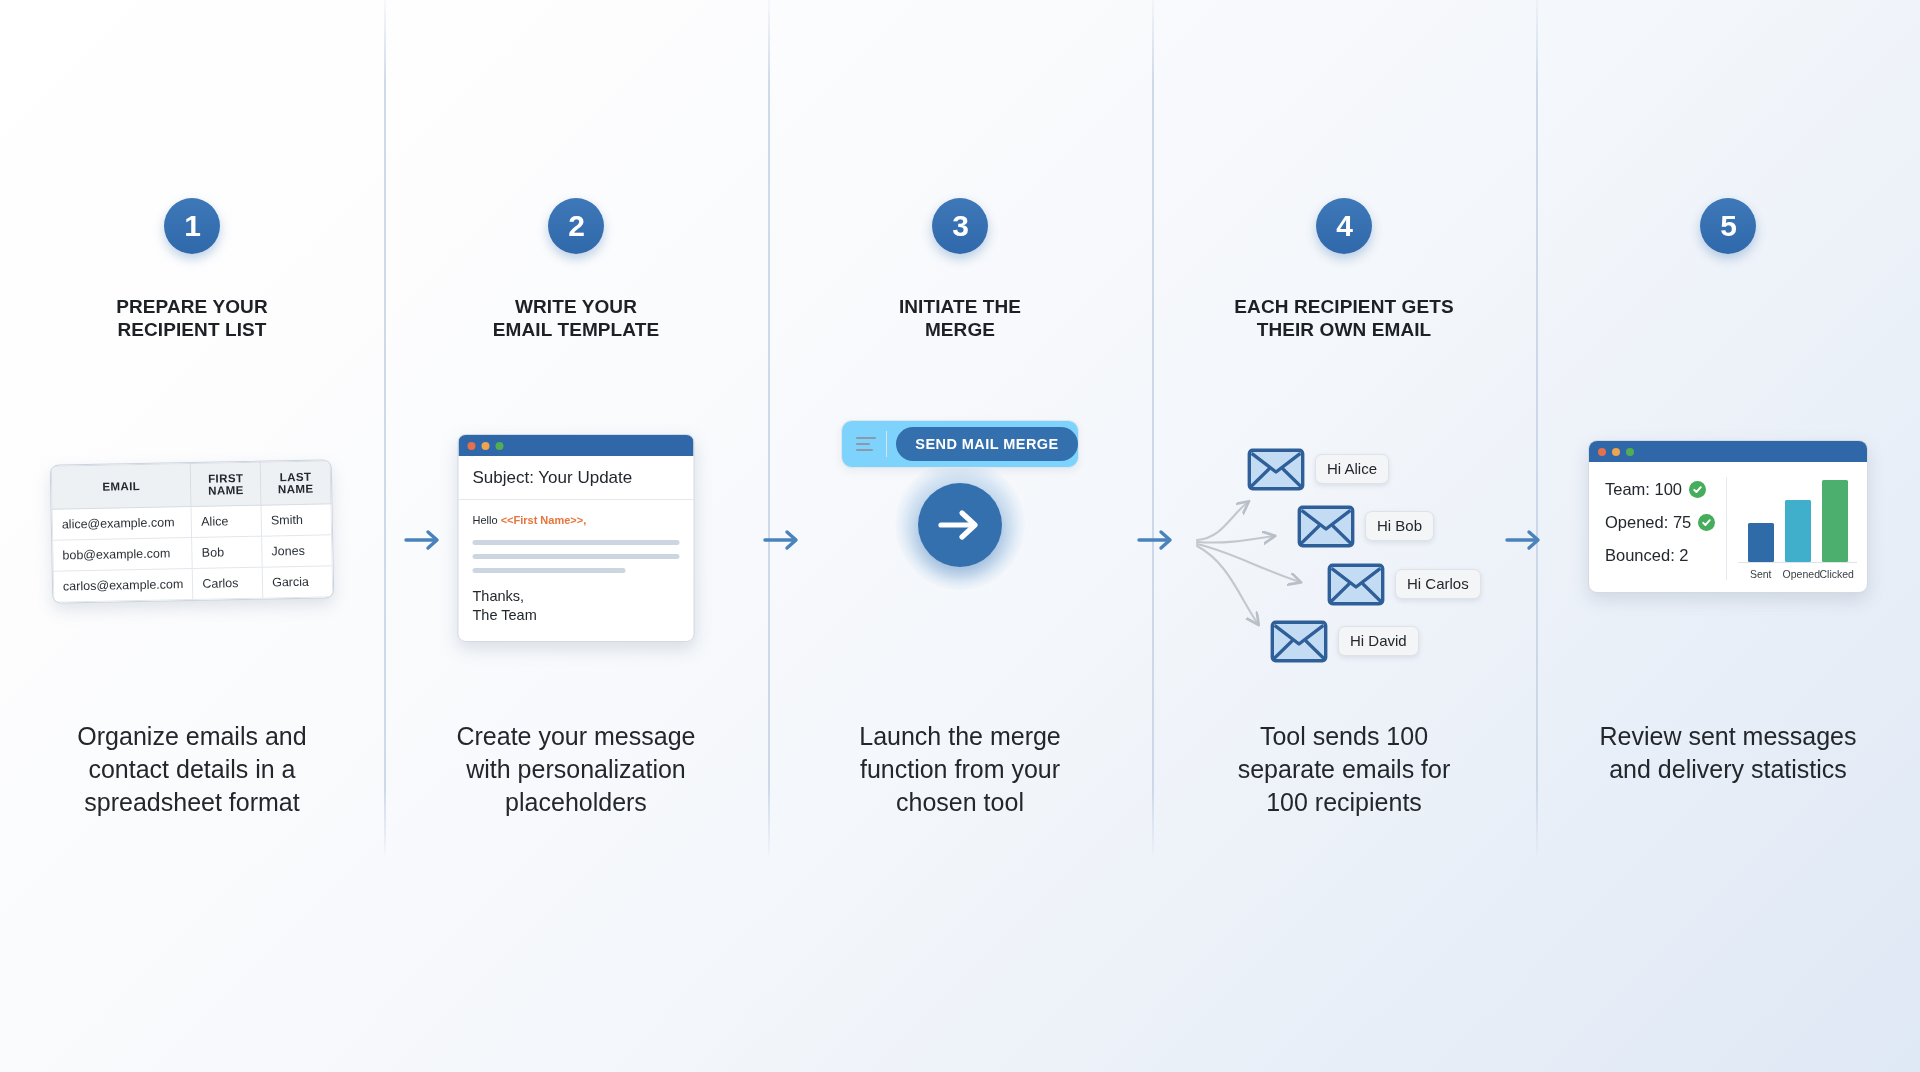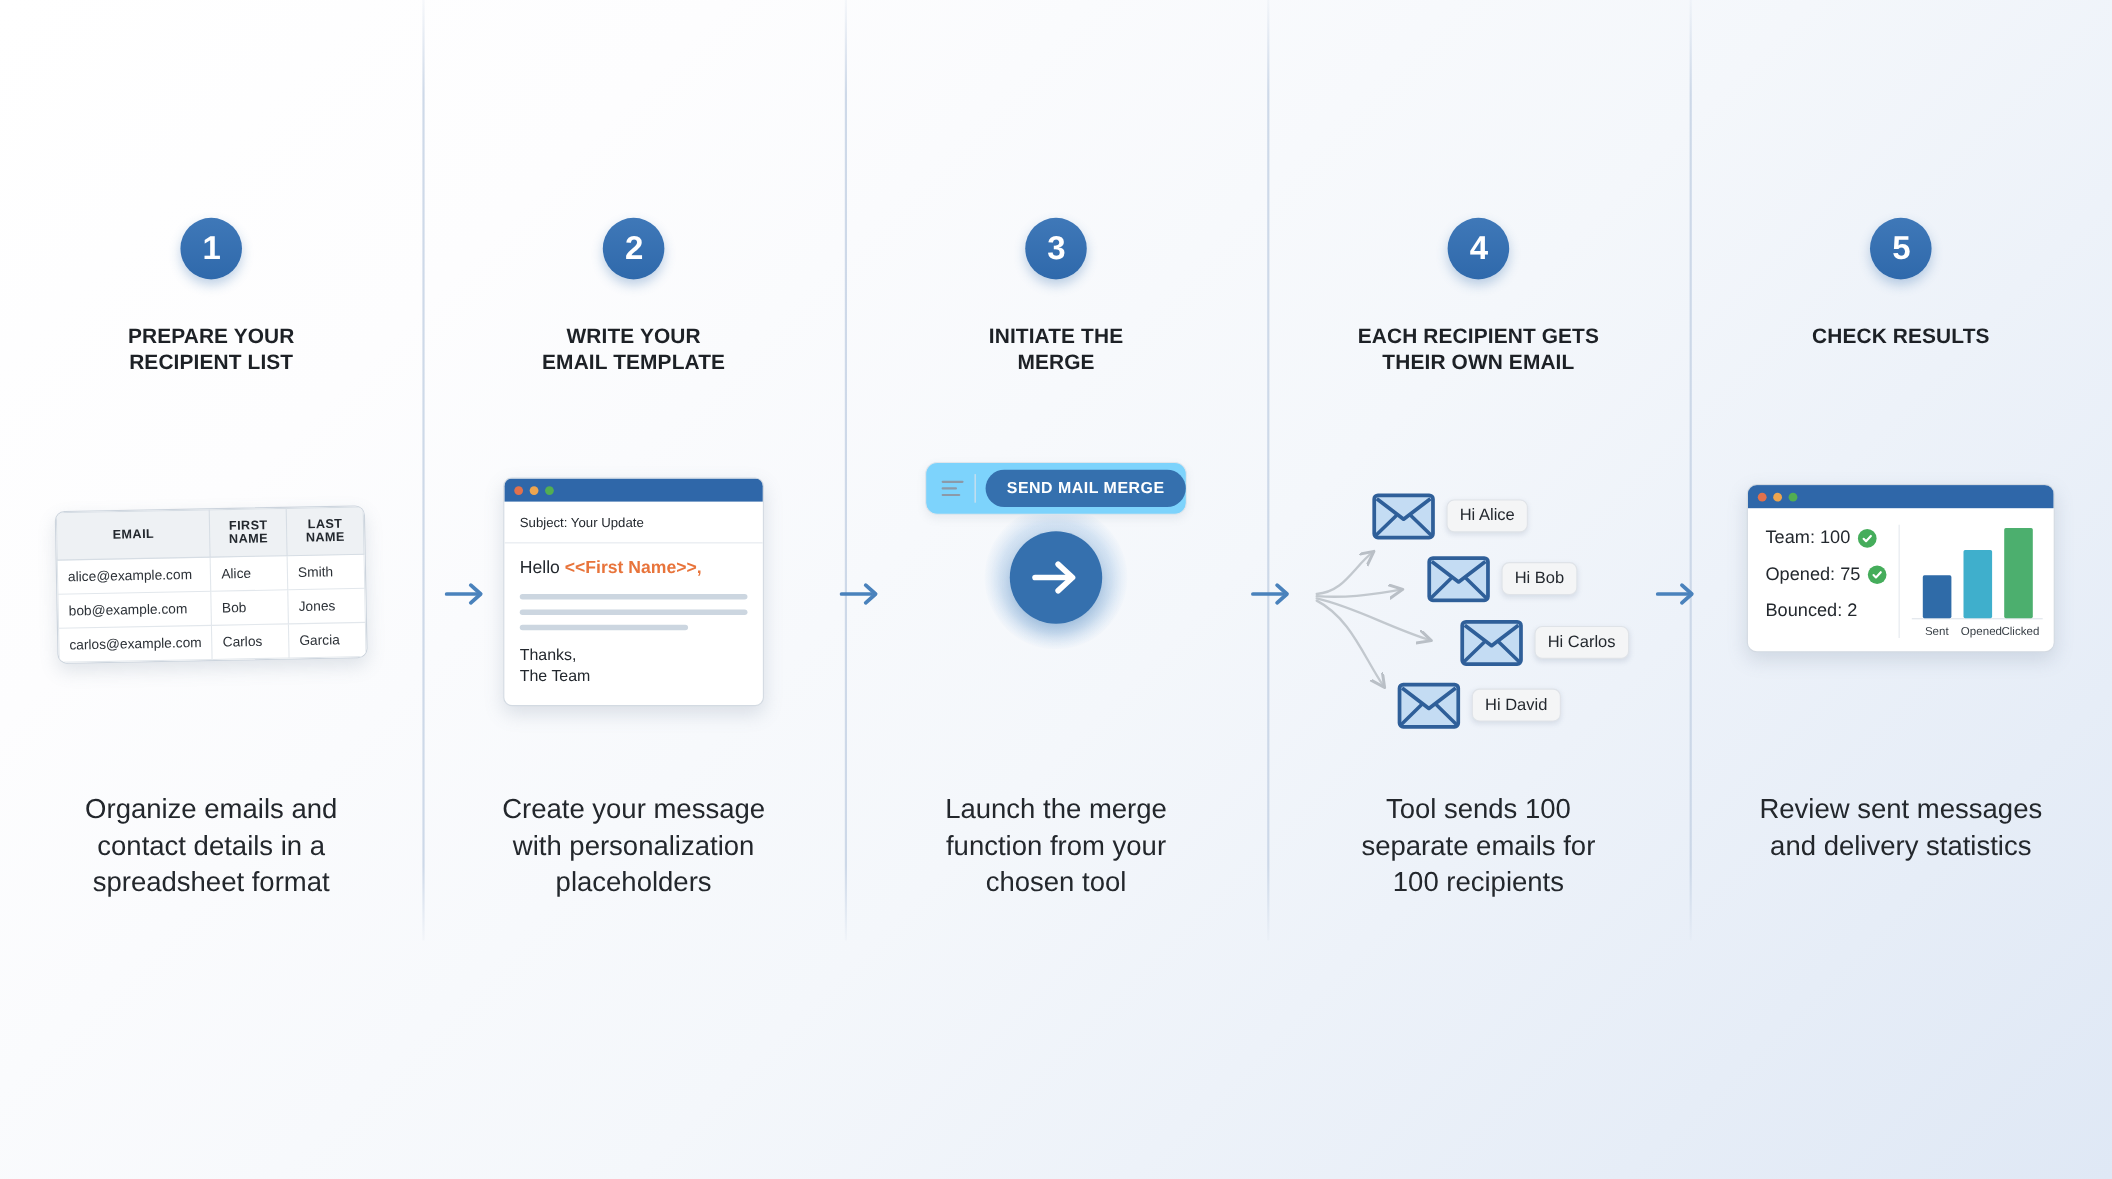--- a/index.html
+++ b/index.html
@@ -73,23 +73,23 @@
 
   
   .win{
     position:absolute; left:50%; top:14px; transform:translateX(-50%);
     width:237px; border-radius:8px; overflow:hidden; background:#fff;
     border:1px solid #d3dae2; box-shadow:0 7px 17px rgba(95,115,140,.20);
   }
   .win-bar{ height:21px; background:#2f67a9; display:flex; align-items:center; padding-left:9px; gap:6px; }
   .dot{ width:8px; height:8px; border-radius:50%; }
   .dot.r{background:#e2714c;} .dot.y{background:#eda54f;} .dot.g{background:#52ae52;}
-  .win-subject{ font-size:12px; color:#23282e; padding:12px 14px 11px; border-bottom:1px solid #e4e9ee; }
+  .win-subject{ font-size:17px; color:#23282e; padding:12px 14px 11px; border-bottom:1px solid #e4e9ee; }
   .win-body{ padding:14px 14px 16px; }
-  .greet{ font-size:16px; color:#23282e; margin-bottom:14px; }
+  .greet{ font-size:11px; color:#23282e; margin-bottom:14px; }
   .greet .ph{ color:#e8743b; font-weight:bold; }
   .line{ height:5px; border-radius:3px; background:#ccd6e0; margin-bottom:9px; }
   .line.w1{width:100%;} .line.w2{width:100%;} .line.w3{width:74%;}
   .sign{ font-size:14.5px; color:#23282e; line-height:1.3; margin-top:14px; white-space:pre-line; }
 
   
   .toolbar{
     position:absolute; left:50%; top:0px; transform:translateX(-50%);
     width:238px; height:48px; border-radius:11px; background:#7dd3fc;
     border:1px solid #e1e6ec; display:flex; align-items:center;
@@ -297,21 +297,20 @@
       </div>
       <div class="bub" style="left:186px; top:206px;text-align:center;">Hi David</div>
     </div>
     <div class="desc">Tool sends 100
 separate emails for
 100 recipients</div>
   </div>
 
   <div class="col">
     <div class="badge">5</div>
-    <div class="heading">CHECK RESULTS</div>
     <div class="stage">
       <div class="res">
         <div class="res-bar">
           <span class="dot r"></span>
           <span class="dot y"></span>
           <span class="dot g"></span>
         </div>
         <div class="res-body">
           <div class="stats">
             <div class="stat">

